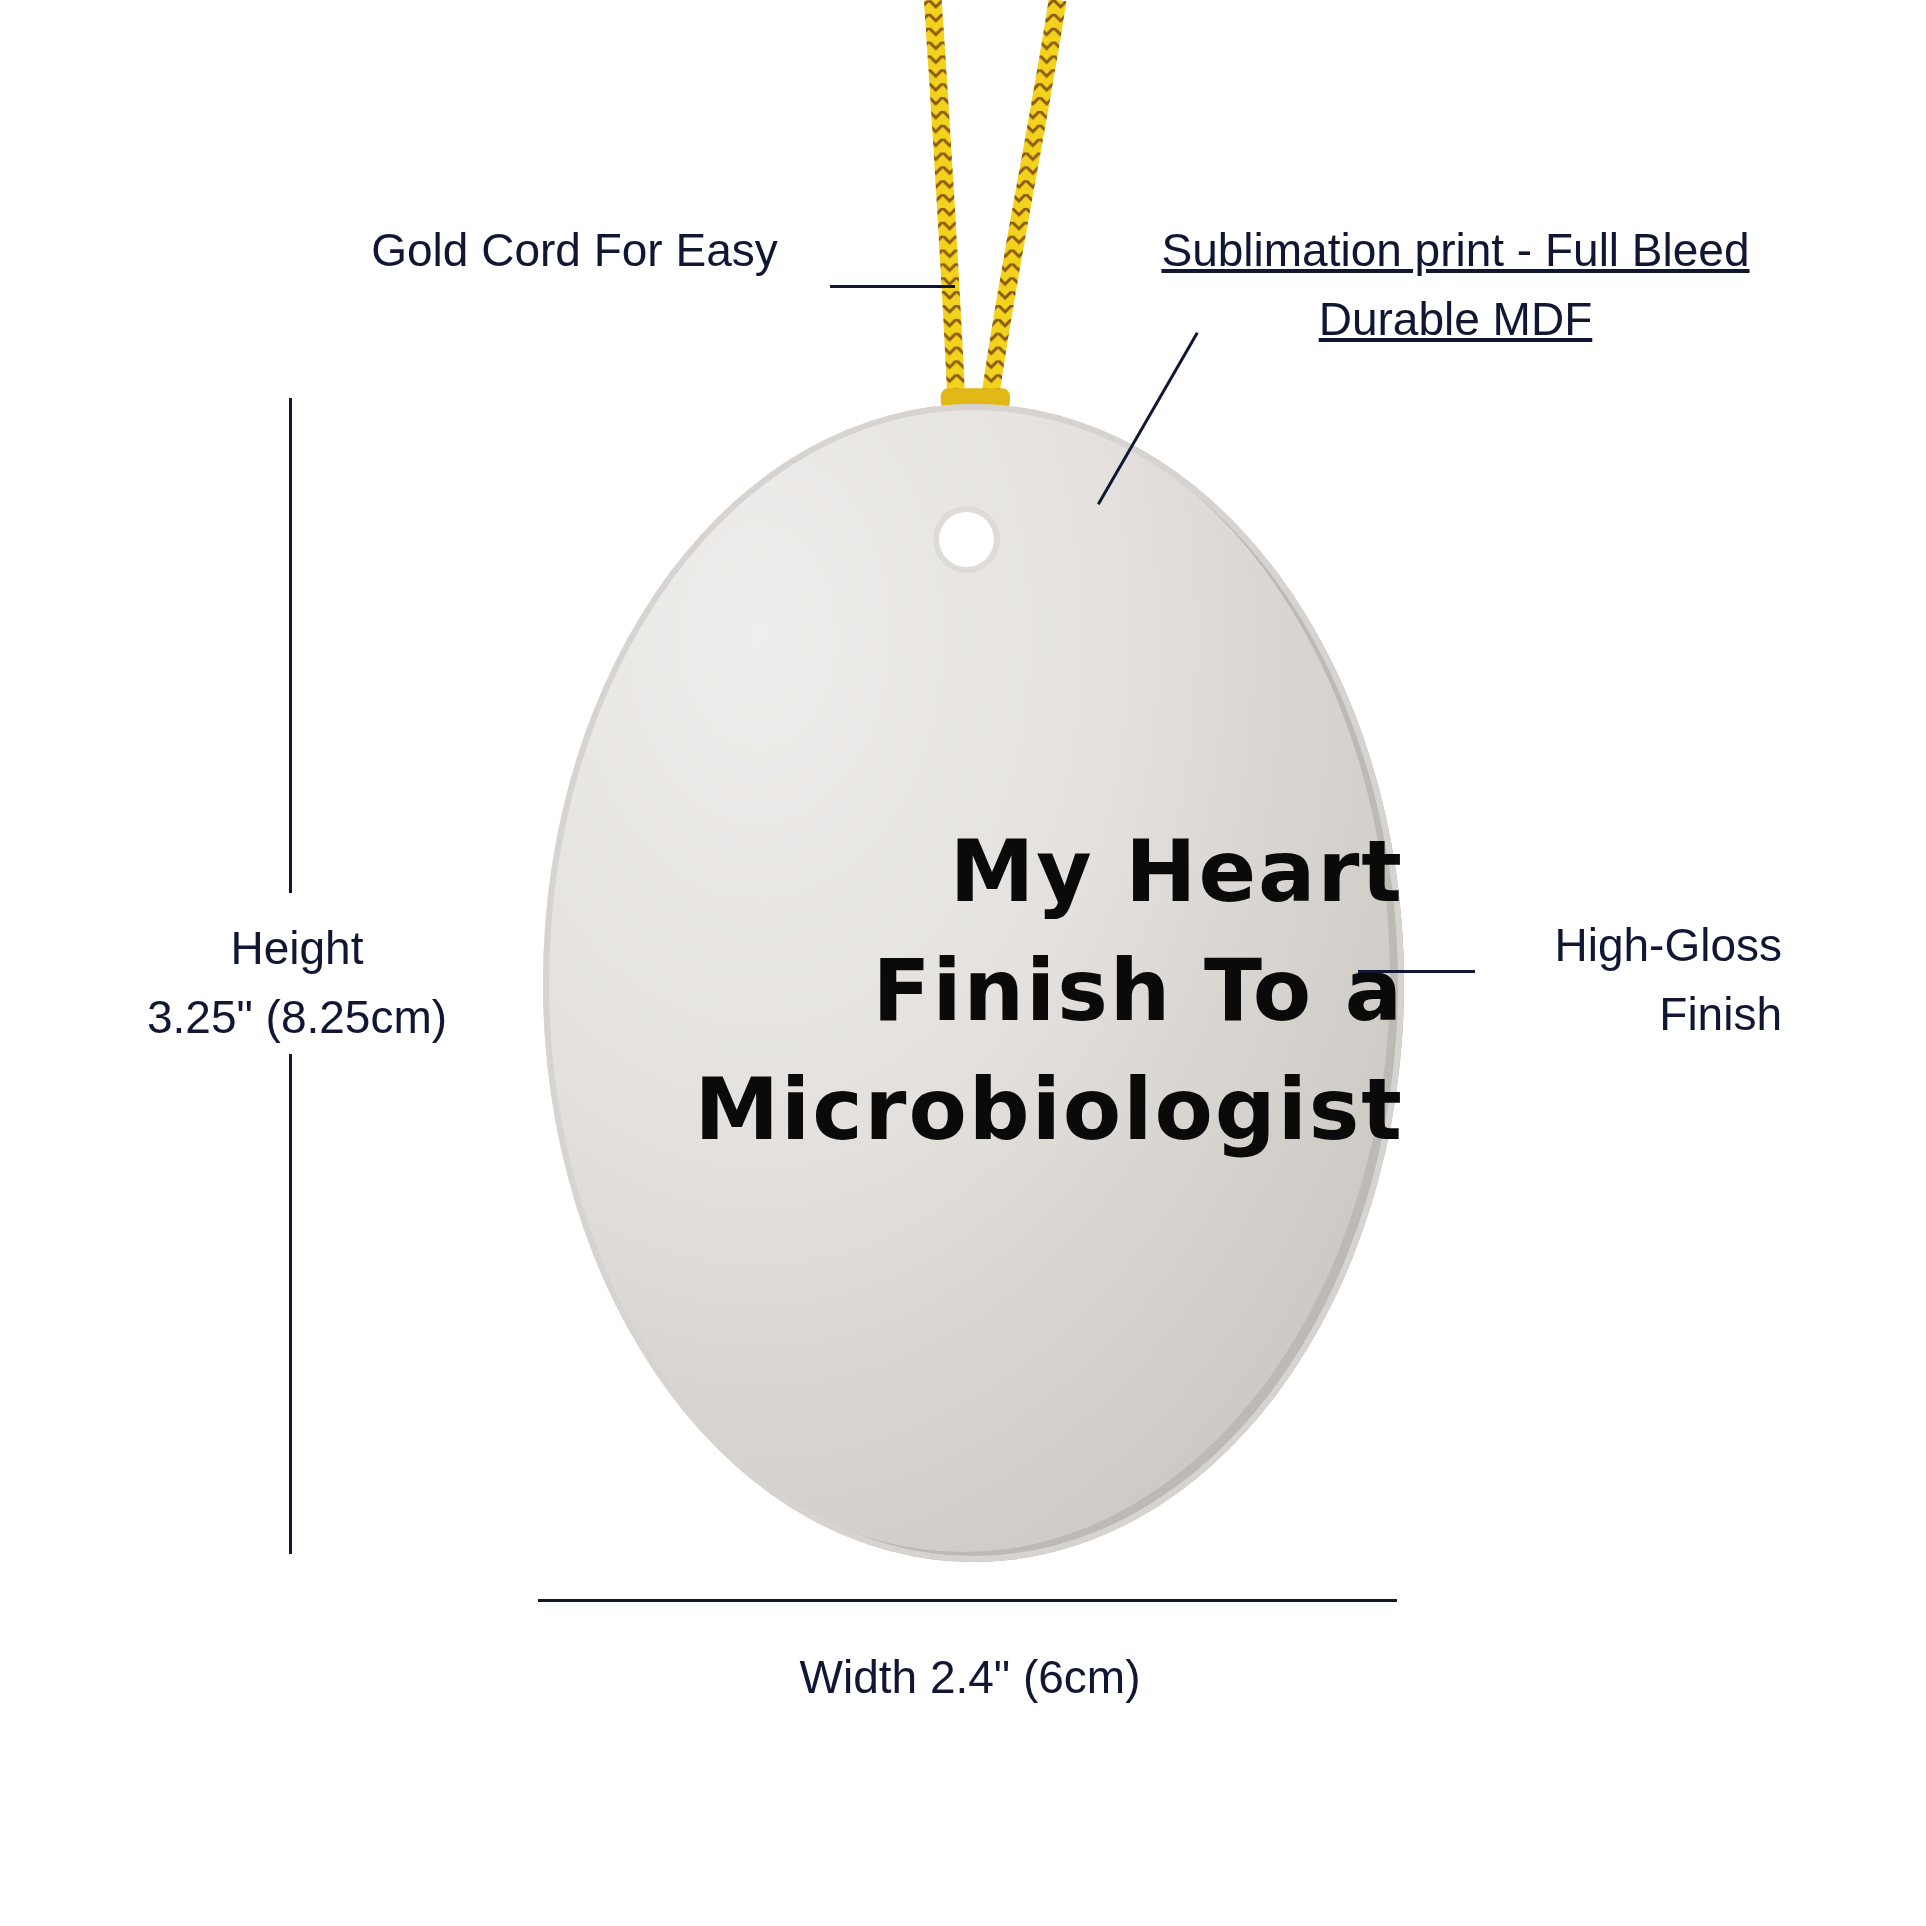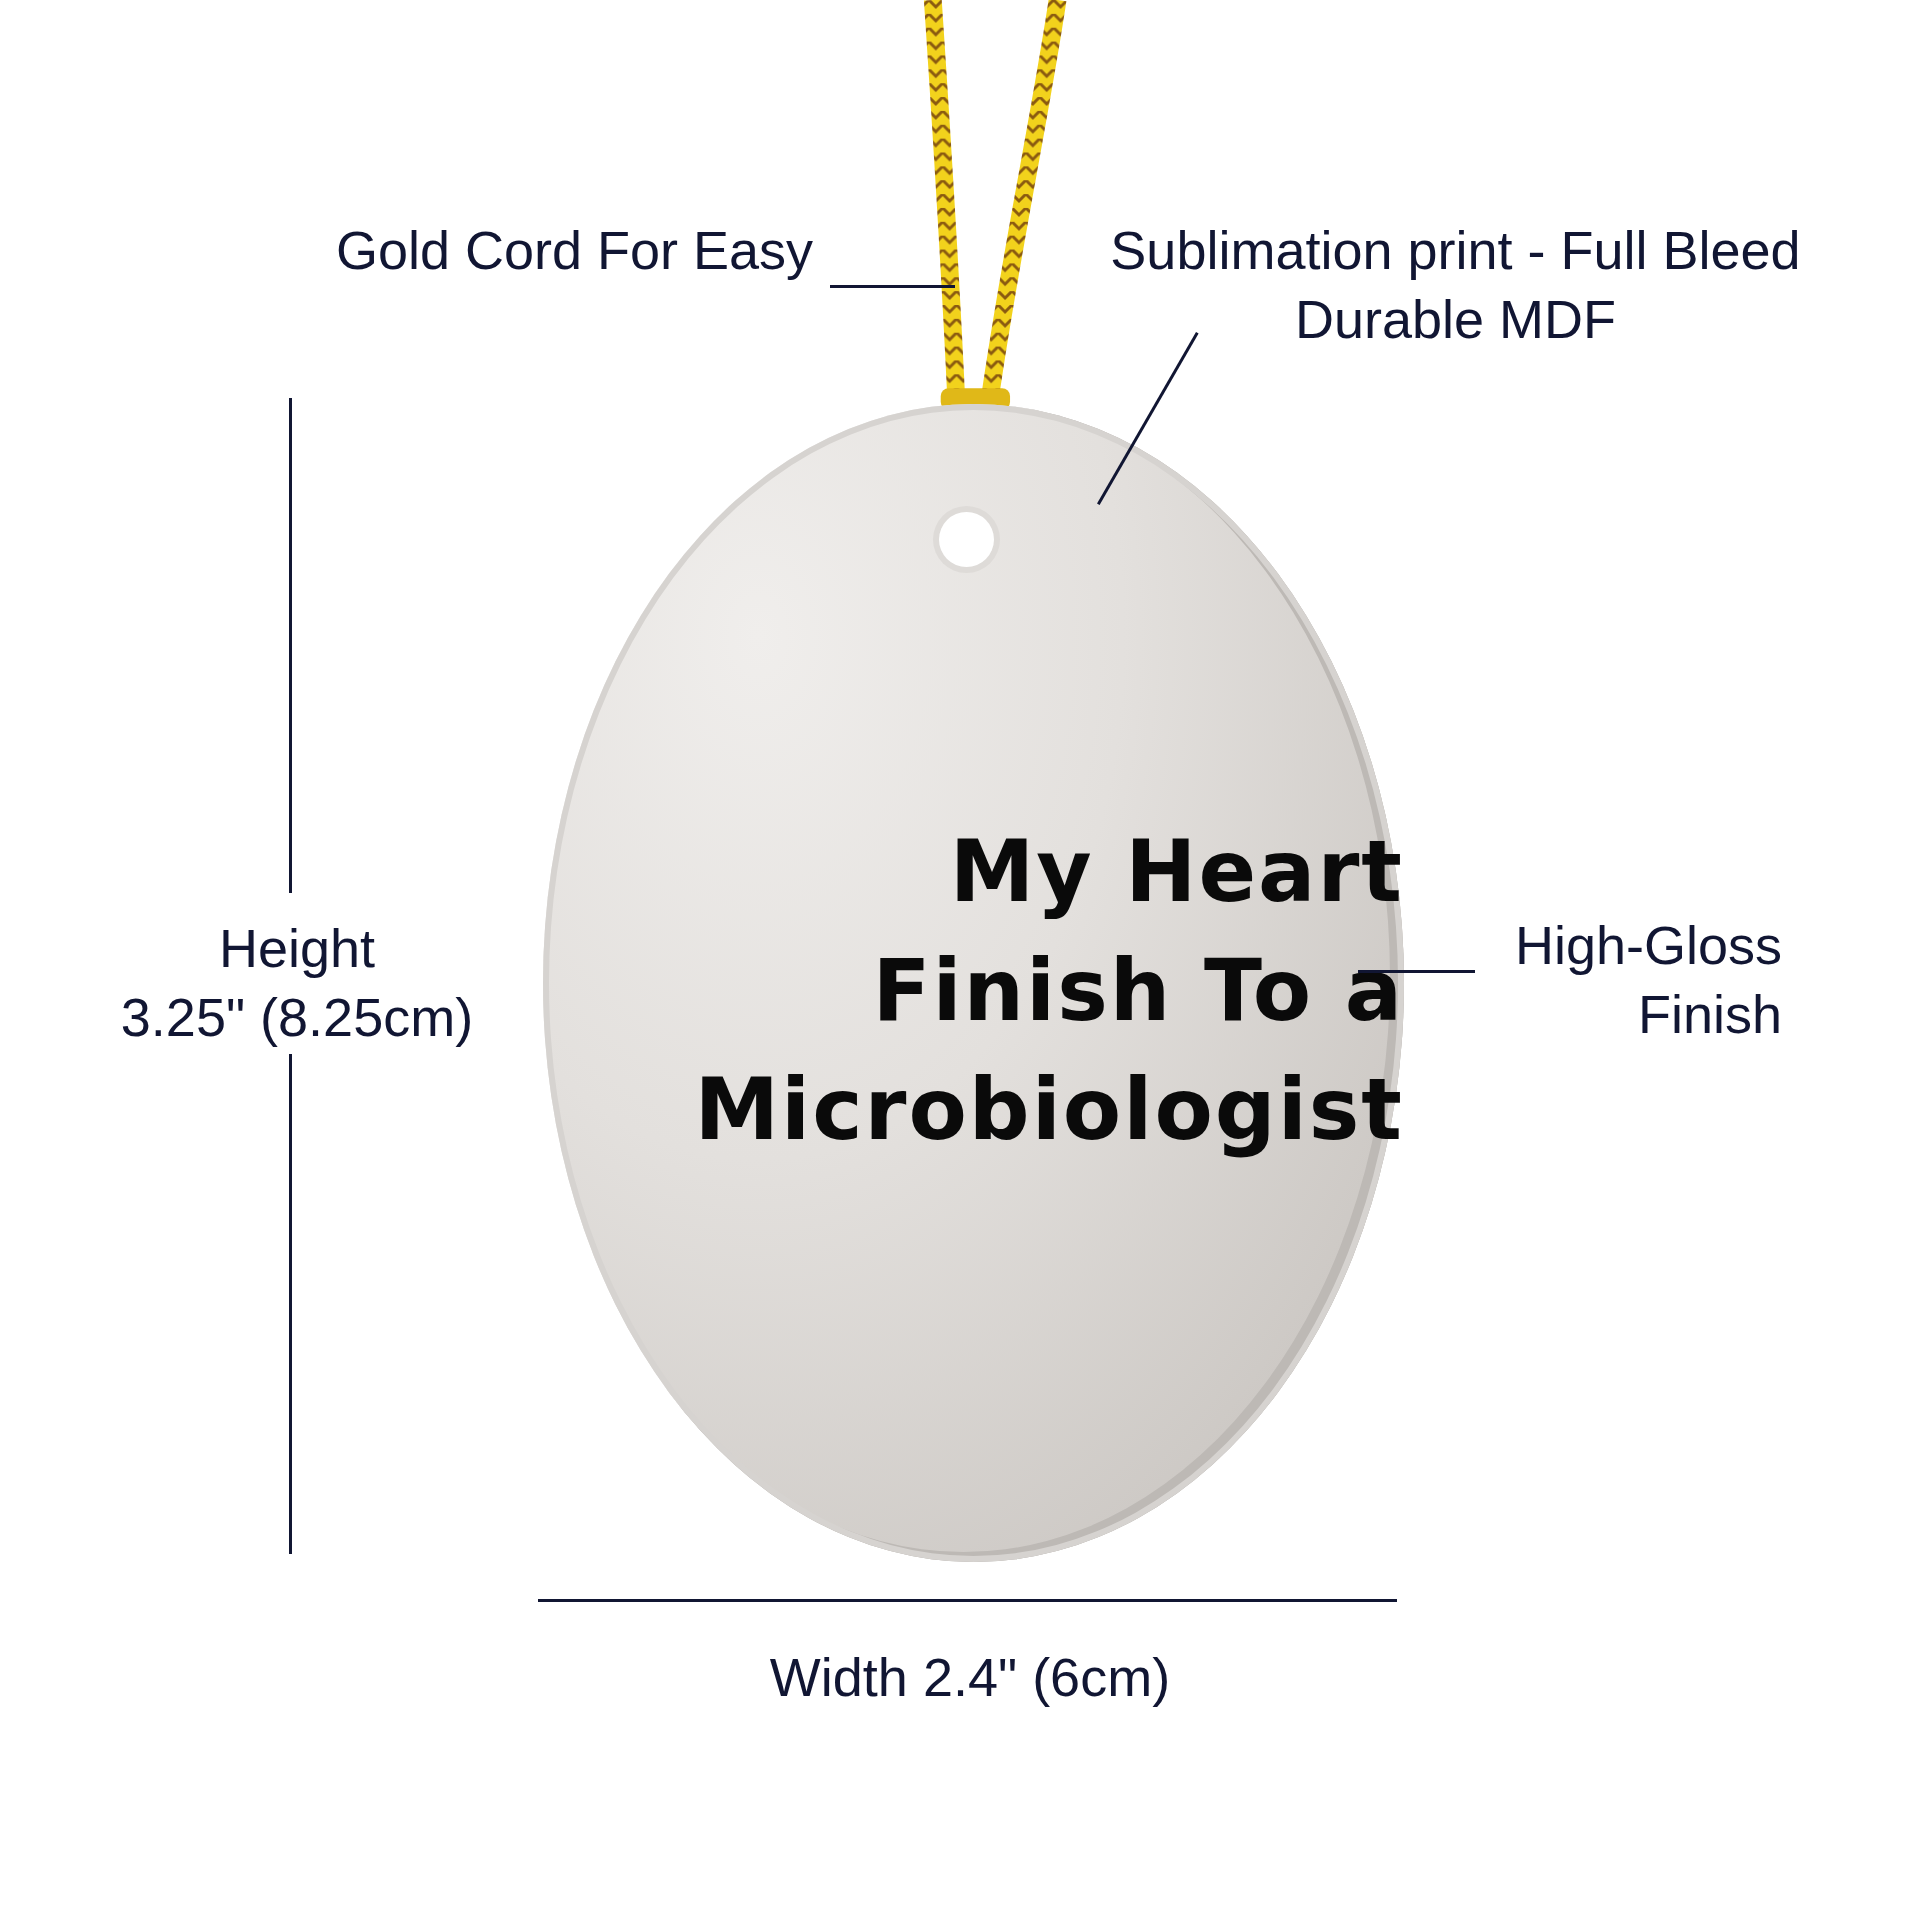--- a/index.html
+++ b/index.html
@@ -1,18 +1,18 @@
 <!DOCTYPE html>
 <html><head>
 <meta charset="utf-8">
 <style>
   html, body { margin:0; padding:0; background:#ffffff; }
   body { width:1927px; height:1927px; position:relative; overflow:hidden;
          font-family:"Liberation Sans", "DejaVu Sans", sans-serif; color:#0f1530; }
-  .label { position:absolute; text-align:center; font-size:54px; line-height:69px; color:#111633; }
+  .label { position:absolute; text-align:center; font-size:46px; line-height:69px; color:#111633; }
   .line { position:absolute; background:#111633; }
   .ornament {
     position:absolute; left:543px; top:404px; width:861px; height:1158px;
     border-radius:50%;
     background: radial-gradient(ellipse at 25% 20%, #f0eeec 0%, #e3e0dd 40%, #cdc9c5 80%, #c3bfbb 100%);
     box-shadow: inset 0 0 0 6px #d6d3d0, inset -10px -6px 0 4px #bdb9b5;
   }
   .hole { position:absolute; left:939px; top:512px; width:55px; height:55px; border-radius:50%;
           background:#ffffff; box-shadow: 0 0 0 6px #dedbd8; }
   .ornament-text { position:absolute; left:543px; top:812px; width:861px; text-align:right;
@@ -41,21 +41,21 @@
   <div>My Heart</div>
   <div>Finish To a</div>
   <div>Microbiologist</div>
 </div>
 
 <div class="label" style="left:327px; top:216px; width:495px;">
   <div>Gold Cord For Easy</div>
 </div>
 <div class="line" style="left:830px; top:285px; width:125px; height:3px;"></div>
 
-<div class="label" style="left:1089px; top:216px; width:733px;">
+<div class="label" style="left:1089px; top:216px; width:733px;text-decoration:underline;">
   <div>Sublimation print - Full Bleed</div>
   <div>Durable MDF</div>
 </div>
 <div class="line" style="left:1196px; top:332px; width:3px; height:198px; transform:rotate(30deg); transform-origin:top left;"></div>
 
 <div class="label" style="left:1465px; top:911px; width:317px;text-align:right;">
   <div>High-Gloss</div>
   <div>Finish</div>
 </div>
 <div class="line" style="left:1358px; top:970px; width:117px; height:3px;"></div>

